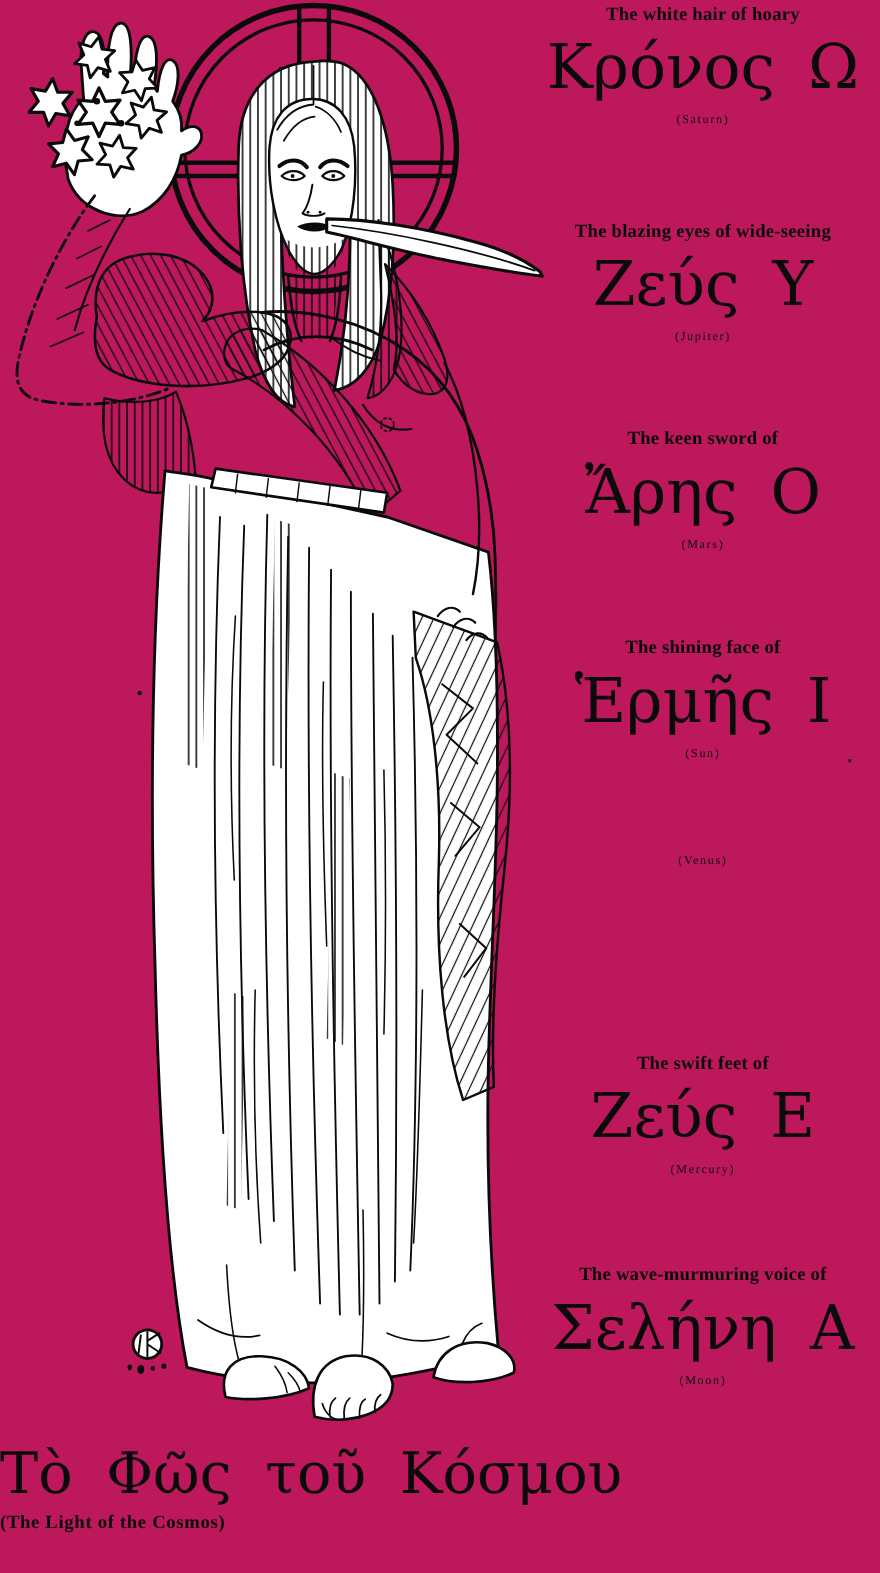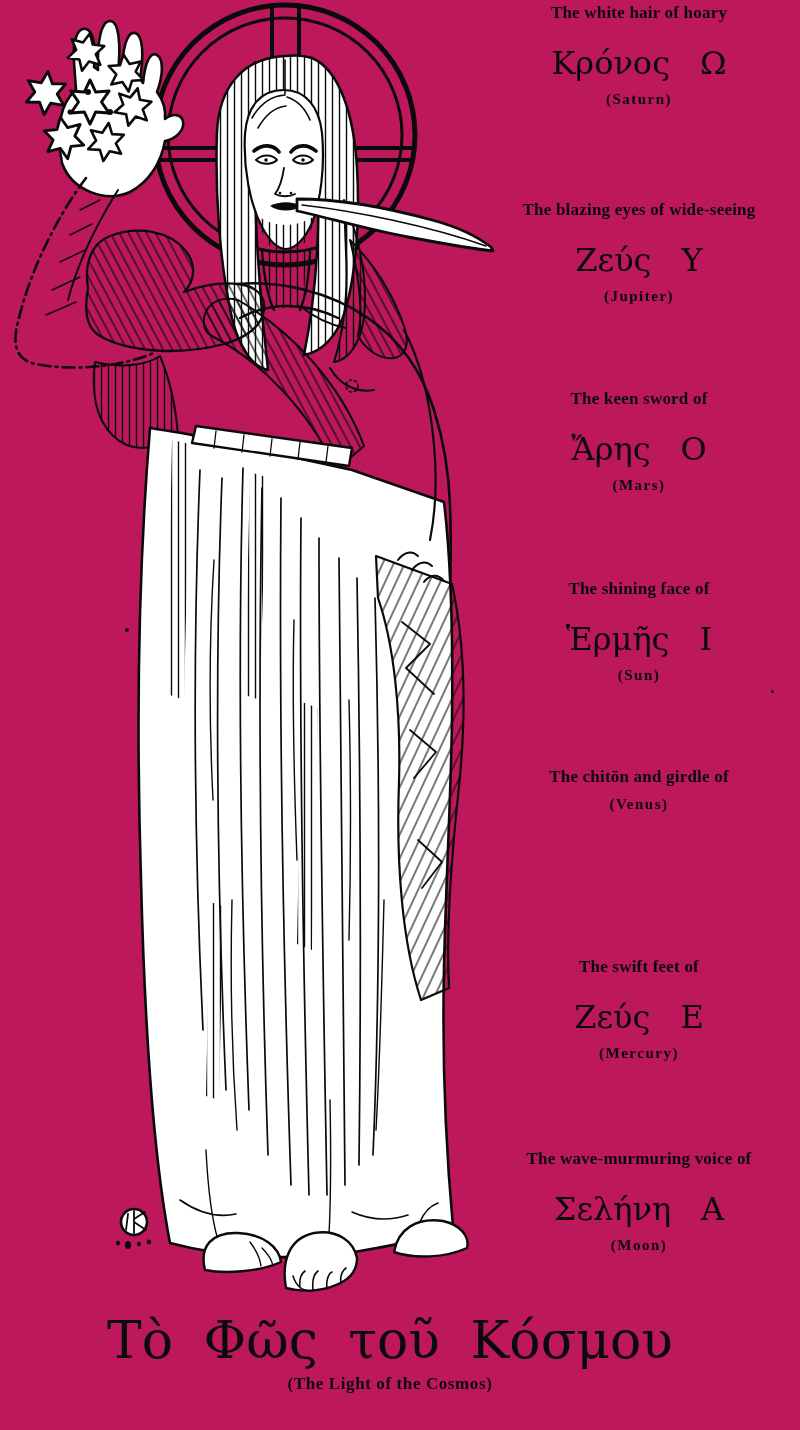--- a/index.html
+++ b/index.html
@@ -4,24 +4,24 @@
 <style>
   html,body{margin:0;padding:0;background:#fff;}
   .page{
     position:relative;width:800px;height:1430px;background:#be185d;
     font-family:"Liberation Serif",serif;color:#0a0a0a;overflow:hidden;
   }
   .figure-svg{position:absolute;left:0;top:0;}
   .labels{position:absolute;left:478px;top:0;width:322px;}
   .entry{position:absolute;left:0;width:100%;text-align:center;}
   .epithet{font-size:17px;font-weight:bold;letter-spacing:.2px;white-space:nowrap;}
-  .greek-line{margin-top:23px;font-family:"DejaVu Serif",serif;font-size:32px;line-height:1.12;white-space:nowrap;}
+  .greek-line{margin-top:8px;font-family:"DejaVu Serif",serif;font-size:56px;line-height:1.12;white-space:nowrap;}
   .vowel{margin-left:30px;}
-  .planet{margin-top:9px;font-size:15px;font-weight:bold;letter-spacing:1.5px;}
-  .caption{position:absolute;left:0;top:1312px;width:780px;text-align:center;}
+  .planet{margin-top:9px;font-size:11px;font-weight:normal;letter-spacing:1.5px;}
+  .caption{position:absolute;left:0;top:1312px;width:780px;text-align:left;}
   .caption-greek{font-family:"DejaVu Serif",serif;font-size:52px;line-height:1.1;word-spacing:14px;}
   .caption-english{margin-top:5px;font-size:17px;font-weight:bold;letter-spacing:.6px;}
   .speck{position:absolute;background:#161616;border-radius:50%;}
 </style>
 </head>
 <body>
 
 <div class="page">
 
   <svg class="figure-svg" width="520" height="1300" viewBox="0 0 520 1300" role="img" aria-label="Pen-and-ink drawing of a robed figure with a cross-wheel halo, seven six-pointed stars held in the raised hand, and a sword blade issuing from the mouth">
@@ -170,21 +170,20 @@
       <div class="planet">(Mars)</div>
     </div>
 
     <div class="entry" style="top:579px">
       <div class="epithet">The shining face of</div>
       <div class="greek-line"><span>Ἑρμῆς</span><span class="vowel">Ι</span></div>
       <div class="planet">(Sun)</div>
     </div>
 
     <div class="entry" style="top:767px">
-      <div class="epithet">The chitōn and girdle of</div>
       <div class="planet">(Venus)</div>
     </div>
 
     <div class="entry" style="top:957px">
       <div class="epithet">The swift feet of</div>
       <div class="greek-line"><span>Ζεύς</span><span class="vowel">Ε</span></div>
       <div class="planet">(Mercury)</div>
     </div>
 
     <div class="entry" style="top:1149px">

